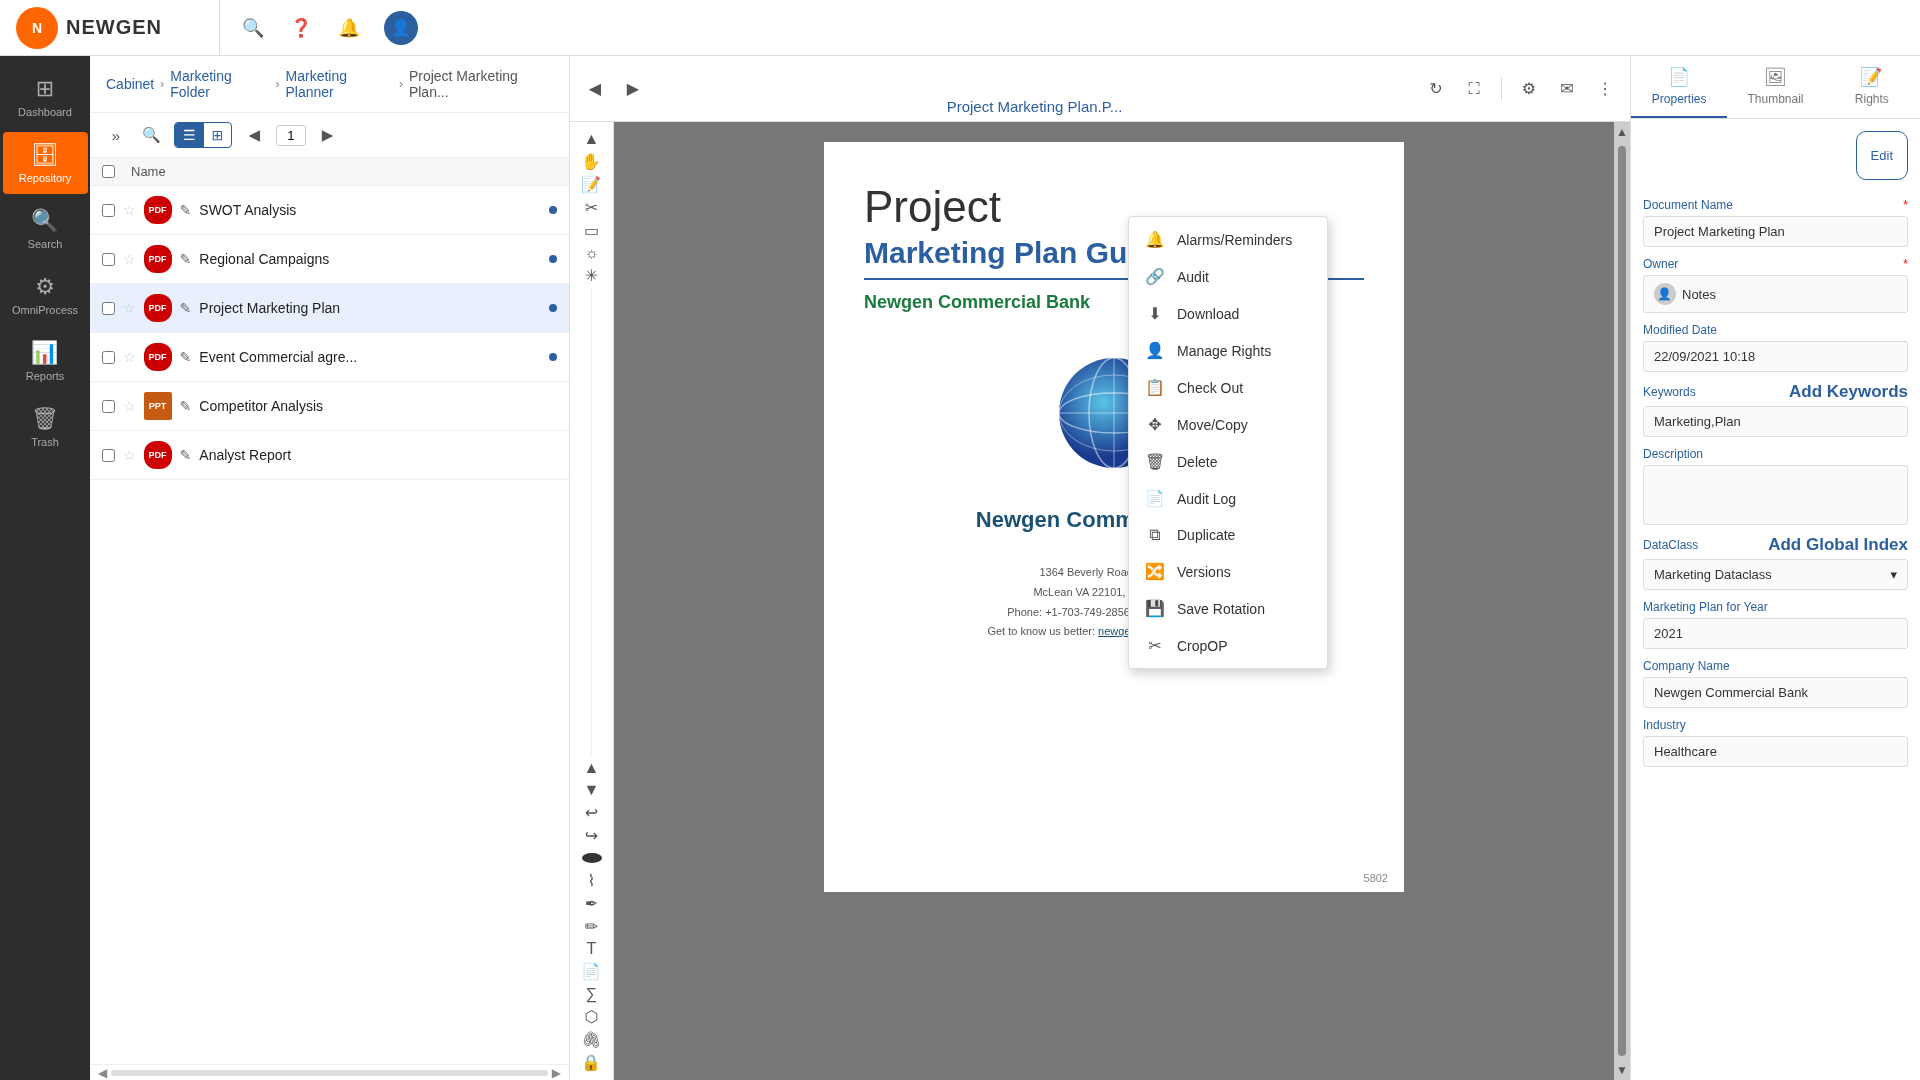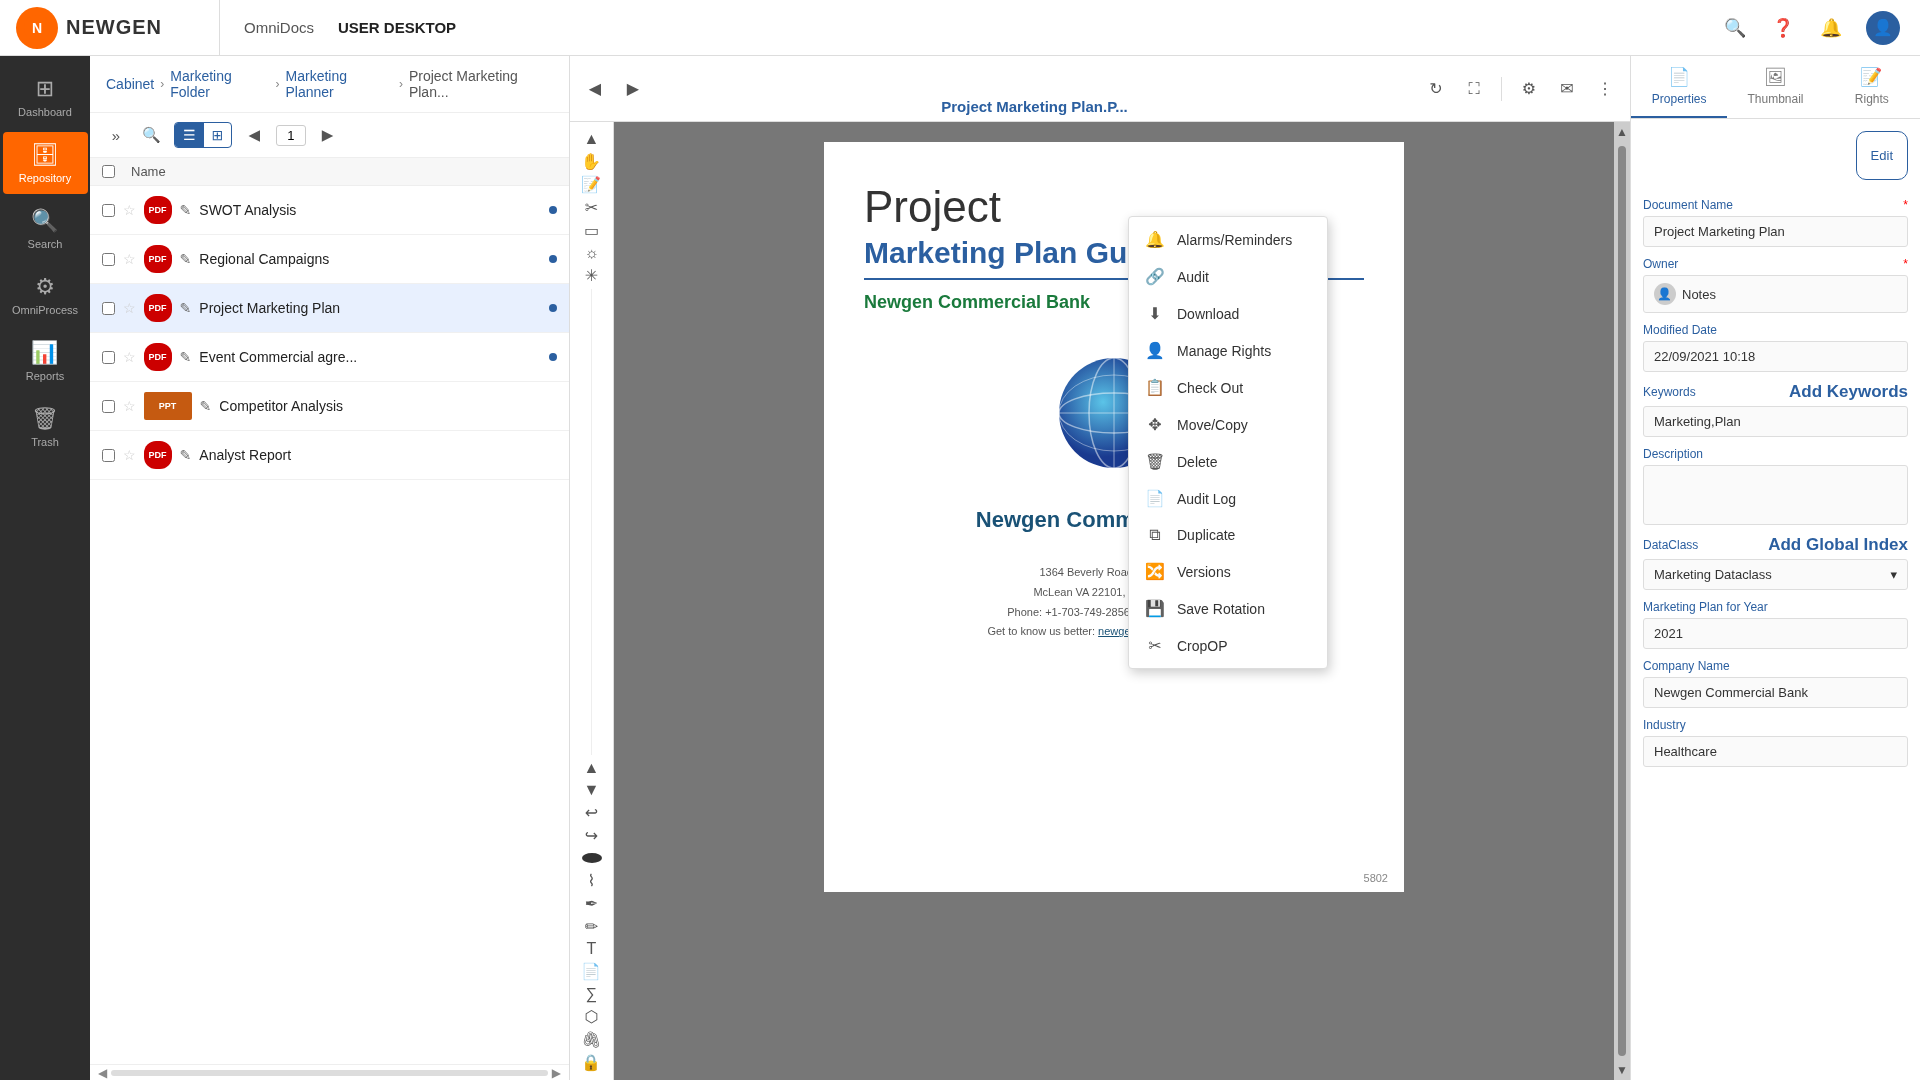--- a/index.html
+++ b/index.html
@@ -155,21 +155,21 @@
       width: 28px; height: 28px;
       background: #cc0000;
       color: white;
       font-size: 9px;
       font-weight: bold;
       display: flex; align-items: center; justify-content: center;
       border-radius: 12px;
       flex-shrink: 0;
     }
     .file-icon-ppt {
-      width: 48px; height: 28px;
+      width: 28px; height: 28px;
       background: #c55a11;
       color: white;
       font-size: 9px;
       font-weight: bold;
       display: flex; align-items: center; justify-content: center;
       border-radius: 2px;
       flex-shrink: 0;
     }
     .file-edit-icon { color: #666; font-size: 14px; flex-shrink: 0; }
     .file-name { flex: 1; color: #222; }
@@ -201,21 +201,21 @@
       display: flex;
       align-items: center;
       padding: 6px 10px;
       gap: 8px;
     }
     .doc-title {
       flex: 1;
       text-align: center;
       color: #2b5fa0;
       font-size: 15px;
-      font-weight: 700;
+      font-weight: 400;
       margin-top: 36px;
     }
     .doc-tool-btn {
       width: 30px; height: 30px;
       display: flex; align-items: center; justify-content: center;
       cursor: pointer; color: #555; font-size: 16px;
       border-radius: 3px;
     }
 
     
@@ -390,24 +390,20 @@
 
 <div class="top-navbar">
   <div class="logo-area">
     <div class="logo-icon">
       <svg width="28" height="28" viewBox="0 0 28 28">
         <circle cx="14" cy="14" r="13" fill="#ff6600"></circle>
         <text x="14" y="19" text-anchor="middle" fill="white" font-size="14" font-weight="bold">N</text>
       </svg>
     </div>
     <span class="logo-text">NEWGEN</span>
-  </div>
-  <div class="nav-links">
-    <span class="nav-link">OmniDocs</span>
-    <span class="nav-link active">USER DESKTOP</span>
   </div>
   <div class="nav-right">
     <div class="nav-icon">🔍</div>
     <div class="nav-icon">❓</div>
     <div class="nav-icon">🔔</div>
     <div class="avatar-icon">👤</div>
   </div>
 </div>
 
 <div class="main-layout">

